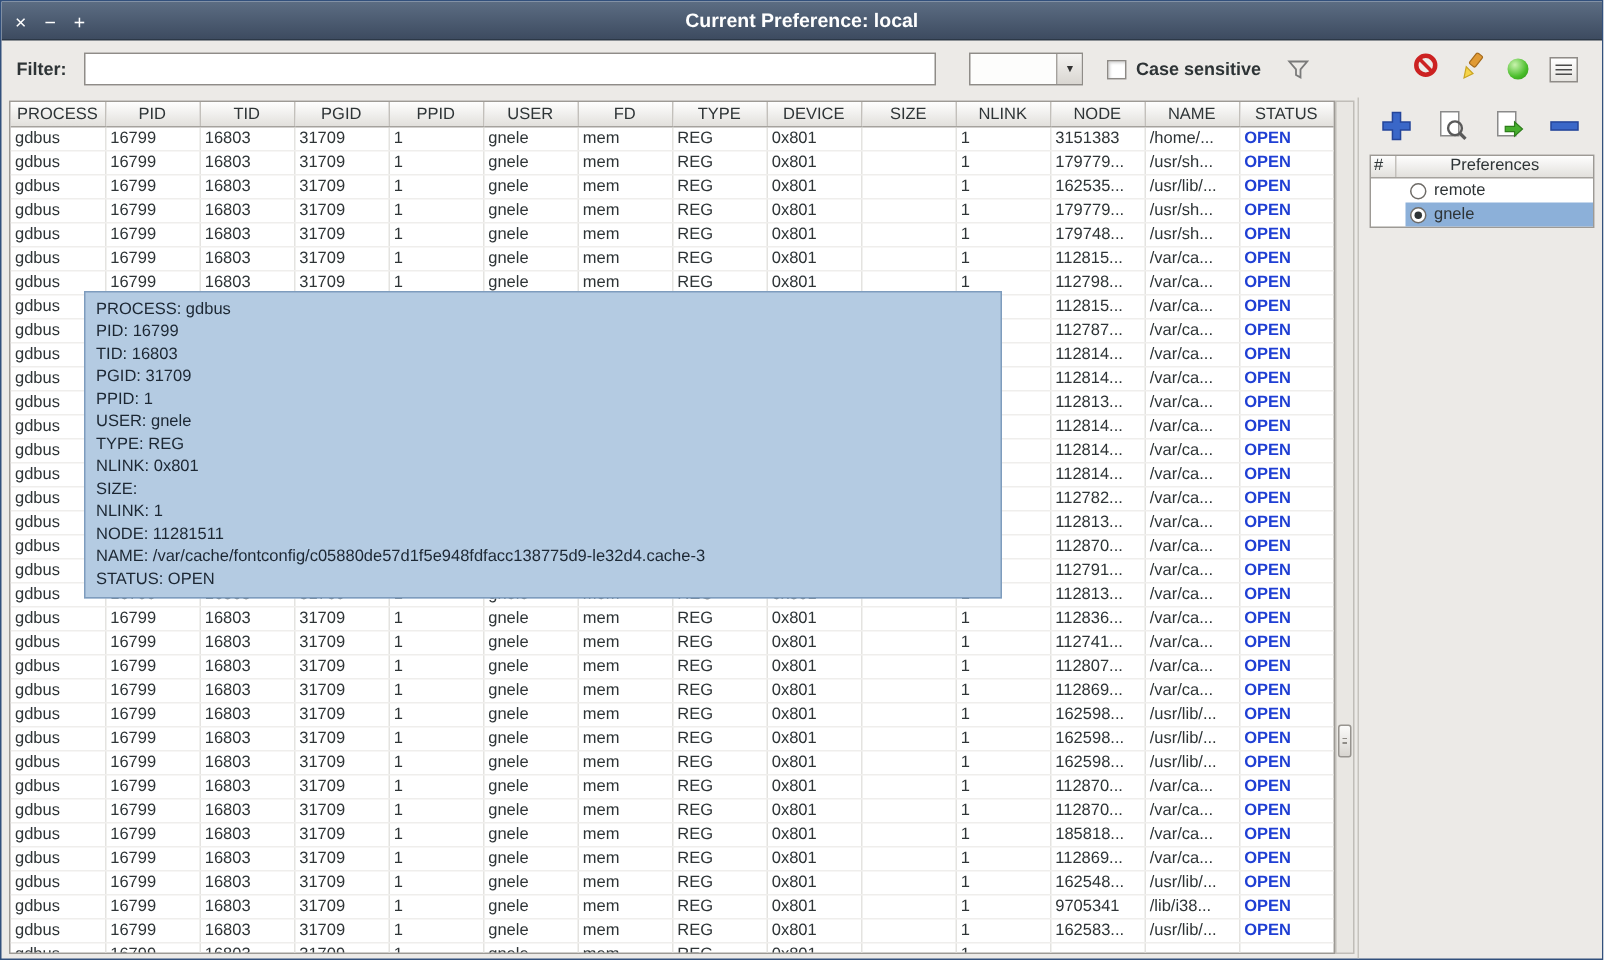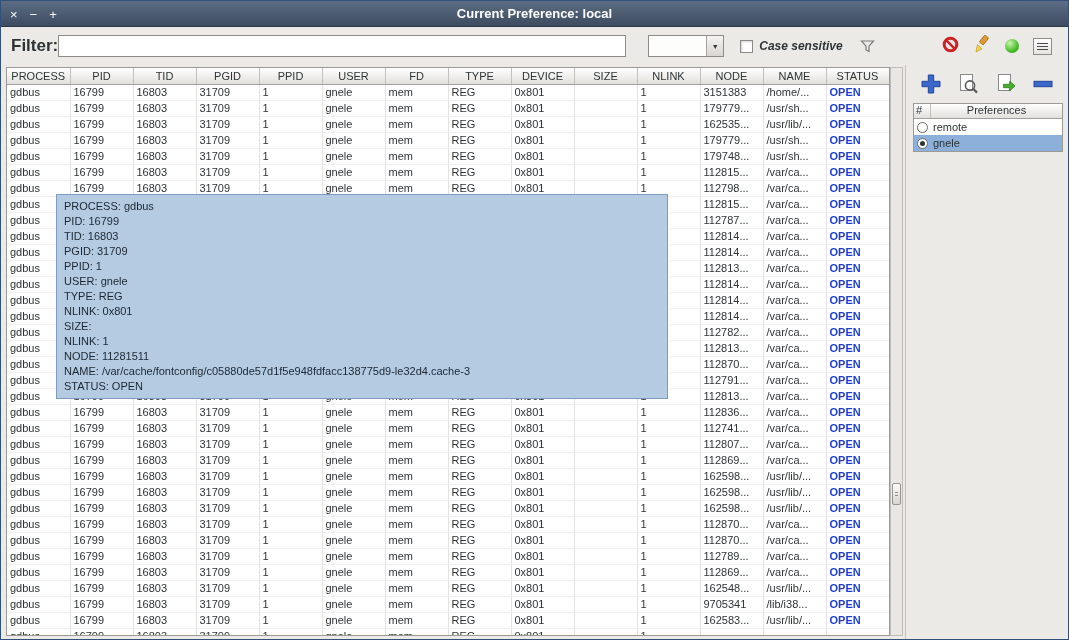--- a/index.html
+++ b/index.html
@@ -8,26 +8,26 @@
 
   
   .titlebar { position:absolute; left:0; top:0; right:0; height:26px;
     background:linear-gradient(#5c6d83,#3d4b60); display:flex; align-items:center; border-bottom:1px solid #2c3847; }
   .tb-controls { position:absolute; left:9px; top:0; height:26px; display:flex; align-items:center; gap:12px; }
   .tb-controls span { color:#fff; font-size:13px; line-height:13px; cursor:default; }
   .title { flex:1; text-align:center; color:#ffffff; font-weight:bold; font-size:13px; }
 
   
   .toolbar { position:absolute; left:0; top:26px; right:0; height:38px; display:flex; align-items:center; padding:0 10px; }
-  .filter-label { font-weight:bold; font-size:17px; color:#2e3436; margin-right:0; }
+  .filter-label { font-weight:bold; font-size:12px; color:#2e3436; margin-right:12px; }
   .filter-input { width:568px; height:22px; border:1px solid #8f8c88; background:#fff; padding:0 4px; font-size:12px; font-family:"Liberation Sans",sans-serif; }
   .combo { width:76px; height:22px; margin-left:22px; border:1px solid #8f8c88; background:#fdfdfc; display:flex; }
   .combo-value { flex:1; font-size:11px; padding:3px 3px; }
   .combo-btn { width:17px; border-left:1px solid #a5a29d; background:linear-gradient(#f4f3f1,#d9d6d1); display:flex; align-items:center; justify-content:center; font-size:7px; color:#333; }
-  .case-wrap { display:flex; align-items:center; margin-left:16px; gap:6px; font-weight:bold; font-size:12px; color:#2e3436;font-style:italic; }
+  .case-wrap { display:flex; align-items:center; margin-left:16px; gap:6px; font-weight:bold; font-size:12px; color:#2e3436; }
   .checkbox { width:13px; height:13px; background:#fff; border:1px solid #8d8a86; box-shadow:inset 1px 1px 2px rgba(0,0,0,.18); }
   .funnel { margin-left:16px; display:flex; }
   .right-icons { margin-left:auto; display:flex; align-items:center; gap:14px; padding-right:6px; }
   .green-ball { width:14px; height:14px; border-radius:50%; background:radial-gradient(circle at 35% 30%, #c9f3ae, #49bd2a 60%, #2c8f17); display:inline-block; }
   .menu-box { width:19px; height:17px; border:1px solid #8f8c88; background:linear-gradient(#ffffff,#e6e4e0); display:flex; flex-direction:column; justify-content:center; gap:2px; padding:2px 3px; }
   .menu-box i { display:block; height:1px; background:#4a4a4a; }
 
   
   .table-frame { position:absolute; left:5px; top:66px; width:884px; bottom:3px; background:#fff; border:1px solid #9d9a95; overflow:hidden; }
   table { border-collapse:collapse; table-layout:fixed; width:882px; font-size:11px; color:#2e3436; }
@@ -47,21 +47,21 @@
   .splitter { position:absolute; left:904px; top:64px; bottom:0; width:1px; background:#c6c3be; }
 
   
   .sidebar { position:absolute; left:908px; top:64px; right:3px; bottom:3px; }
   .side-toolbar { display:flex; justify-content:space-between; align-items:center; padding:6px 8px 4px 8px; }
   .tool-btn { width:28px; height:26px; display:flex; align-items:center; justify-content:center; background:transparent; border:none; cursor:default; }
   .pref-table { margin:2px 2px 0 4px; border:1px solid #9d9a95; background:#fff; font-size:11px; color:#2e3436; }
   .pref-head { display:flex; height:15px; background:linear-gradient(#fefefe,#e2e0dc); border-bottom:1px solid #a5a29d; }
   .pref-head .col-num { width:17px; border-right:1px solid #c3c0bb; padding-left:2px; }
   .pref-head .col-name { flex:1; text-align:center; }
-  .pref-row { display:flex; align-items:center; height:16px; }
+  .pref-row { display:flex; align-items:center; height:16px;margin-left:23px; }
   .pref-row.selected { background:var(--selection,#8cb0d9); }
   .radio { width:11px; height:11px; border-radius:50%; border:1px solid #6e6b67; background:#fff; margin:0 5px 0 3px; position:relative; flex:none; }
   .radio.on::after { content:""; position:absolute; inset:2px; background:#2e3436; border-radius:50%; }
   .pref-label { font-size:11px; }
 
   
   .tooltip { position:absolute; left:55px; top:193px; width:612px; z-index:5;
     background:var(--tooltip-bg,#b4cbe2); border:1px solid #7e9cbd; padding:4px 7px;
     font-size:11px; line-height:15px; color:#1c2733; }
 </style>
@@ -607,21 +607,21 @@
             <td>16799</td>
             <td>16803</td>
             <td>31709</td>
             <td>1</td>
             <td>gnele</td>
             <td>mem</td>
             <td>REG</td>
             <td>0x801</td>
             <td></td>
             <td>1</td>
-            <td>112789...</td>
+            <td>185818...</td>
             <td>/var/ca...</td>
             <td class="status">OPEN</td>
           </tr>
           <tr>
             <td>gdbus</td>
             <td>16799</td>
             <td>16803</td>
             <td>31709</td>
             <td>1</td>
             <td>gnele</td>

